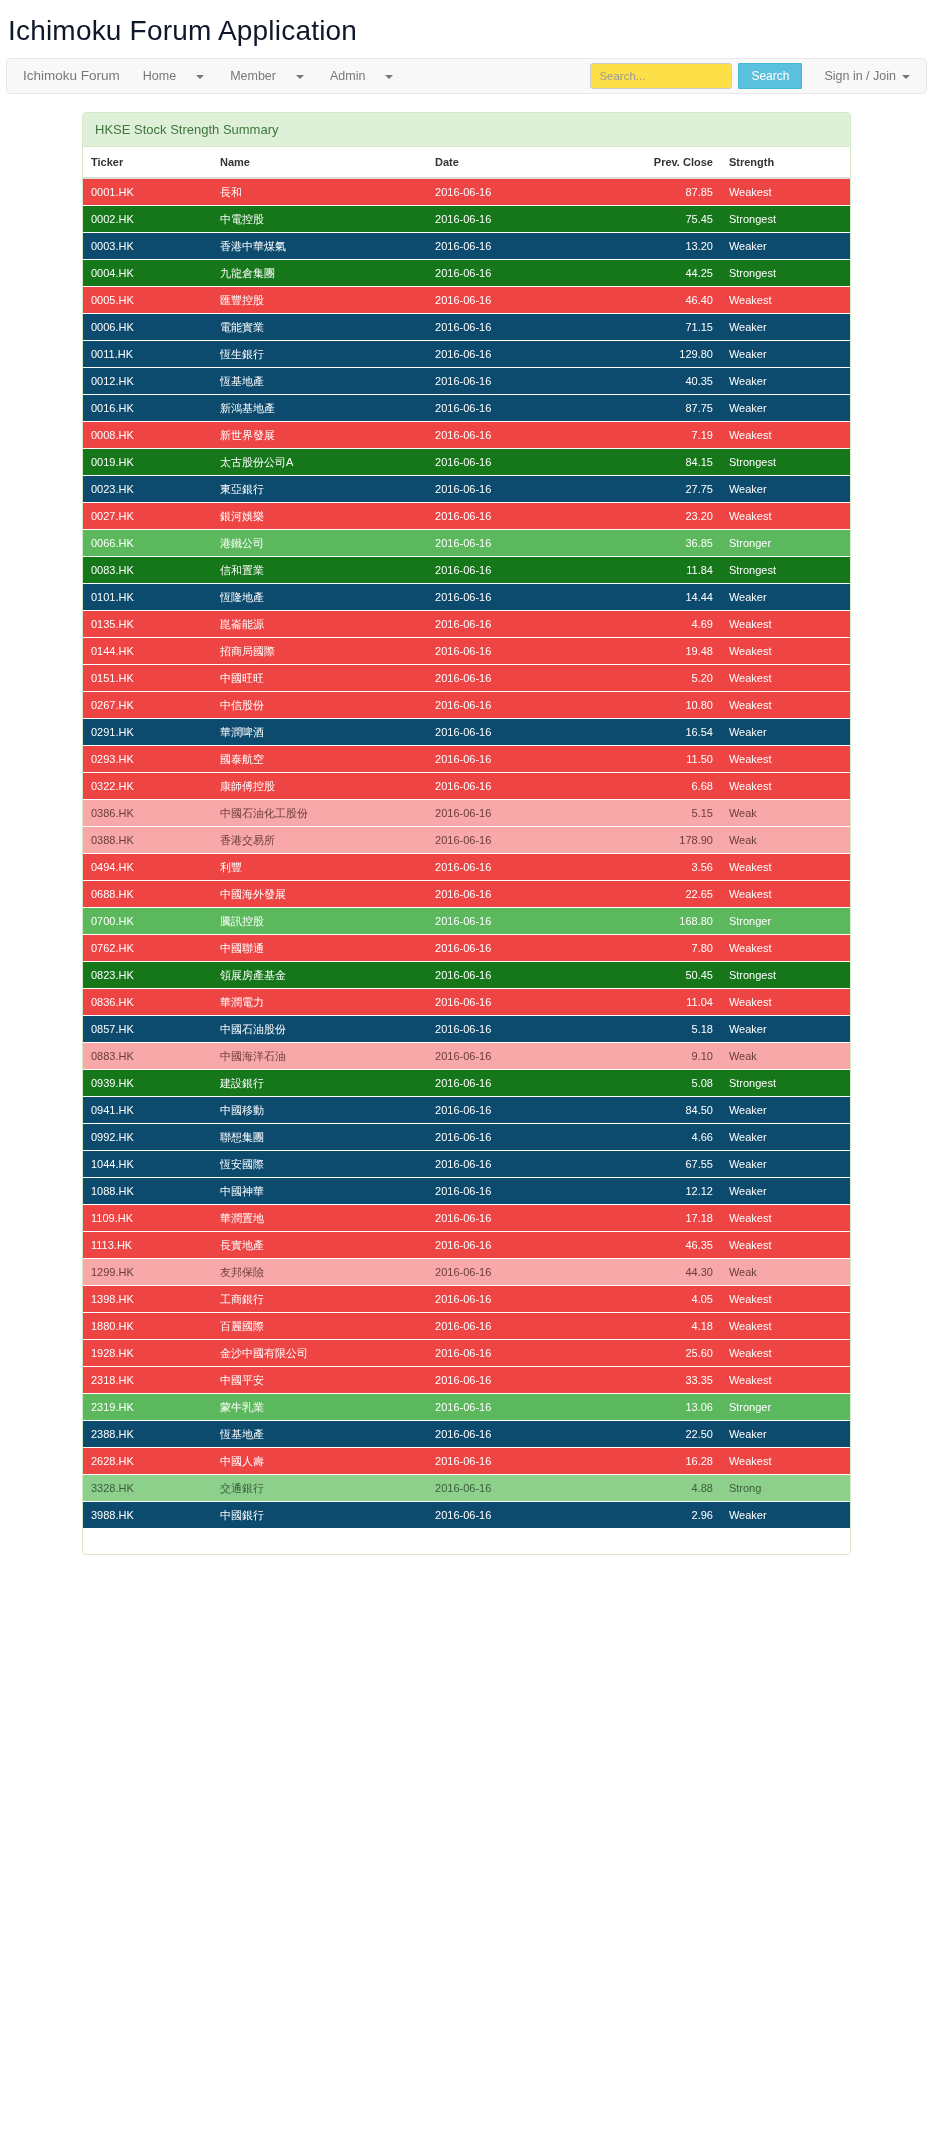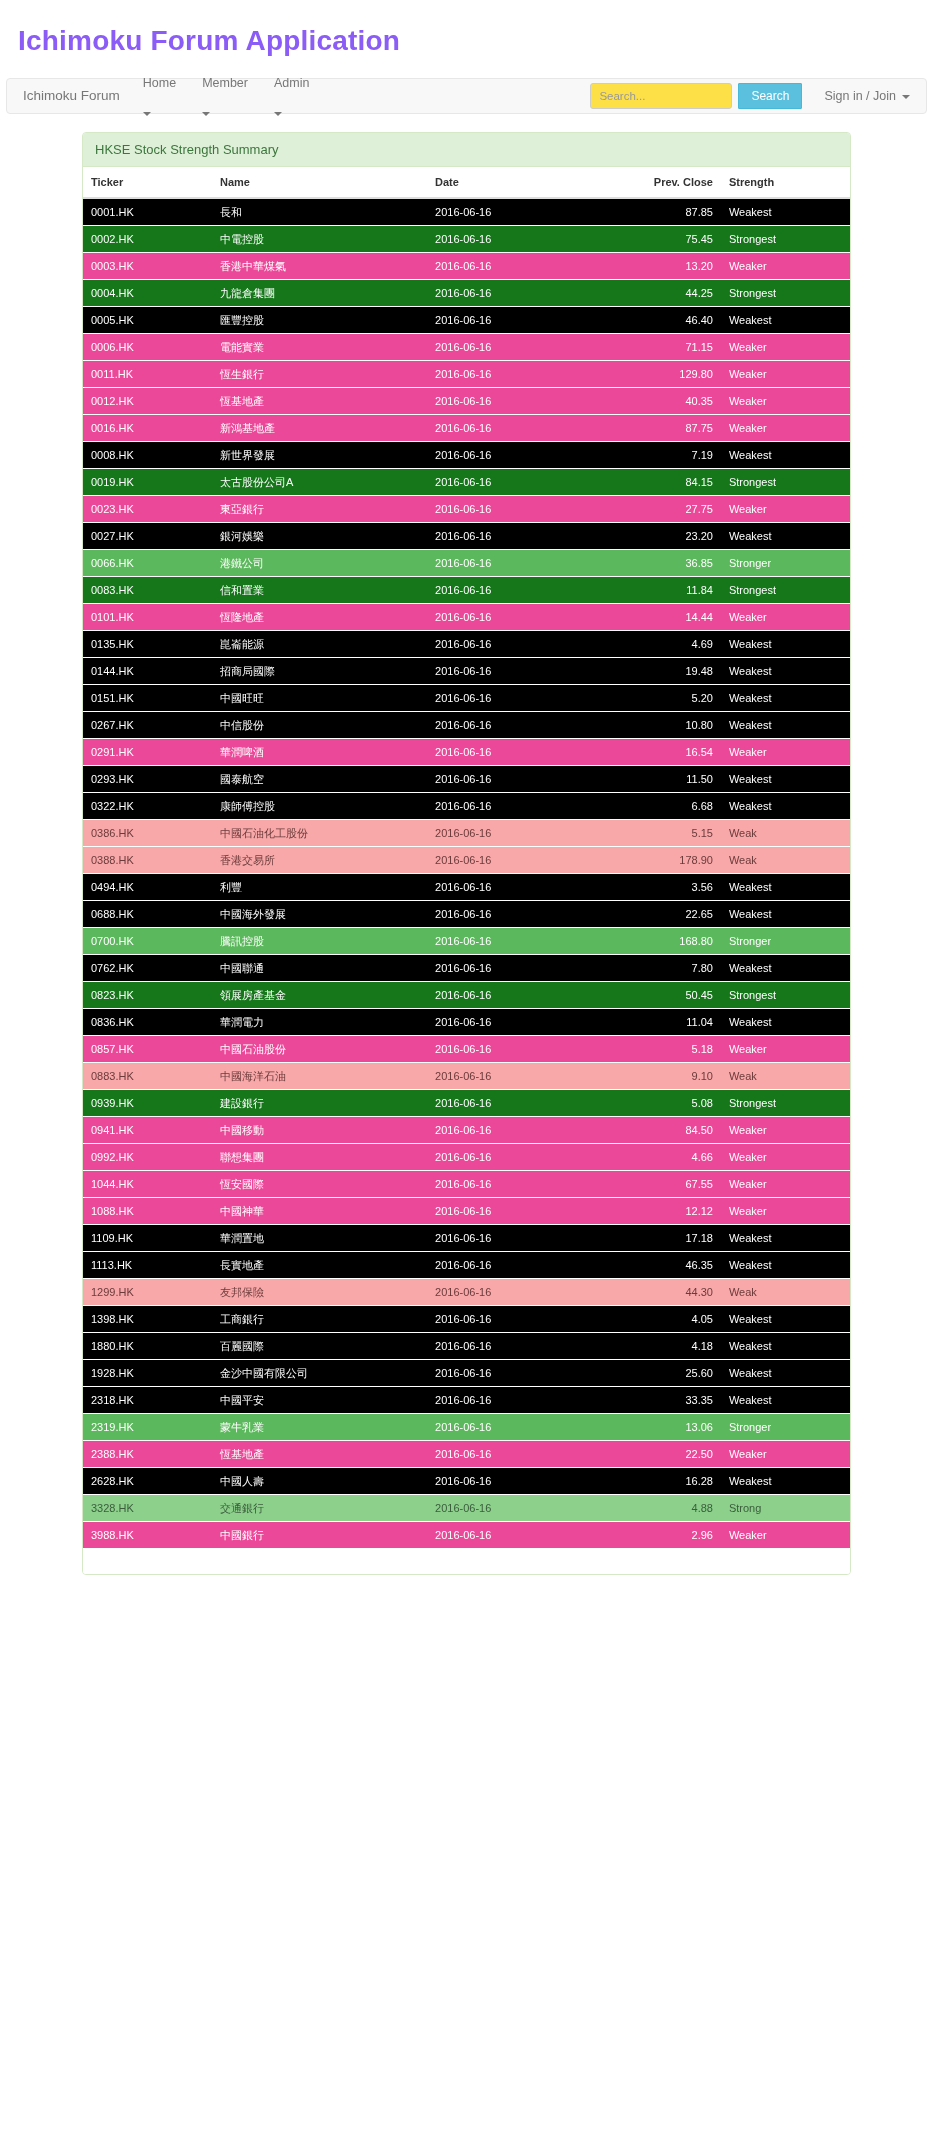--- a/index.html
+++ b/index.html
@@ -8,24 +8,24 @@
     width: 933px;
     background: #ffffff;
     font-family: "Liberation Sans", sans-serif;
     color: #333;
   }
   body { width: 933px; min-height: 2138px; position: relative; }
 
   
   .page-heading {
     font-size: 28px;
-    font-weight: bold;
-    color: #8b5cf6;
+    font-weight: normal;
+    color: #0f172a;
     padding: 14px 10px 10px 8px;
-    margin: 10px;
+    margin: 0;
     line-height: 1.2;
     letter-spacing: .2px;
   }
 
   
   .navbar {
     background: #f8f8f8;
     border: 1px solid #e7e7e7;
     border-radius: 4px;
     margin: 0 6px;
@@ -43,22 +43,22 @@
     cursor: pointer;
   }
   .nav-links { display: flex; align-items: center; }
   .nav-item {
     font-size: 12.5px;
     color: #777;
     padding: 0 13px;
     white-space: nowrap;
     cursor: pointer;
     display: flex;
+    align-items: center;
     gap: 20px;
-    flex-direction: column;
   }
   .caret {
     display: inline-block;
     width: 0; height: 0;
     border-left: 4px solid transparent;
     border-right: 4px solid transparent;
     border-top: 4px solid #777;
     margin-top: 2px;
   }
   .nav-right {
@@ -143,22 +143,22 @@
   table.summary tbody td.num { text-align: right; }
 
   
   .col-ticker { width: 90px; }
   .col-name   { width: 150px; }
   .col-date   { width: 125px; }
   .col-close  { width: 80px; }
   .col-strength { width: 90px; }
 
   
-  tr.s-weakest   { background: #000000; color: #ffffff; }
-  tr.s-weaker    { background: #ec4899; color: #ffffff; }
+  tr.s-weakest   { background: #ef4444; color: #ffffff; }
+  tr.s-weaker    { background: #0c4a6e; color: #ffffff; }
   tr.s-weak      { background: #f8a8a8; color: #6b3b3b; }
   tr.s-strong    { background: #8cd08c; color: #3c5c3c; }
   tr.s-stronger  { background: #5cb85c; color: #ffffff; }
   tr.s-strongest { background: #15761a; color: #ffffff; }
 
   .panel-footer-space { height: 26px; background: #fff; }
 </style>
 </head>
 <body>
 

